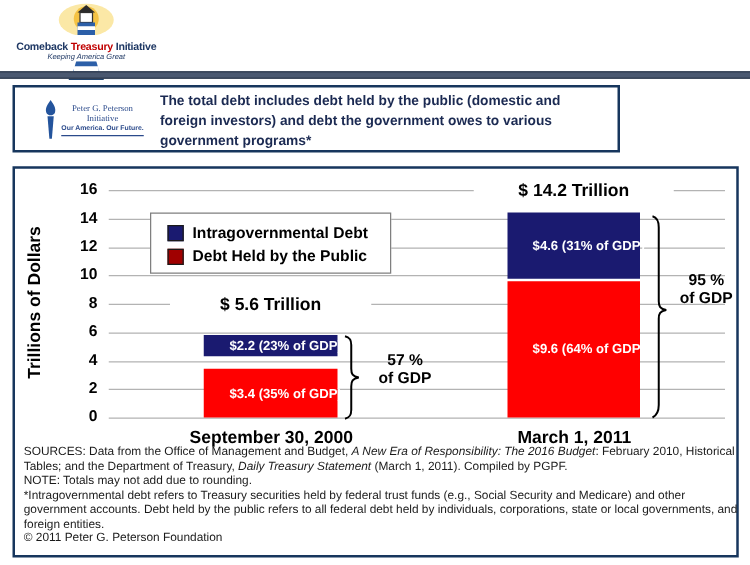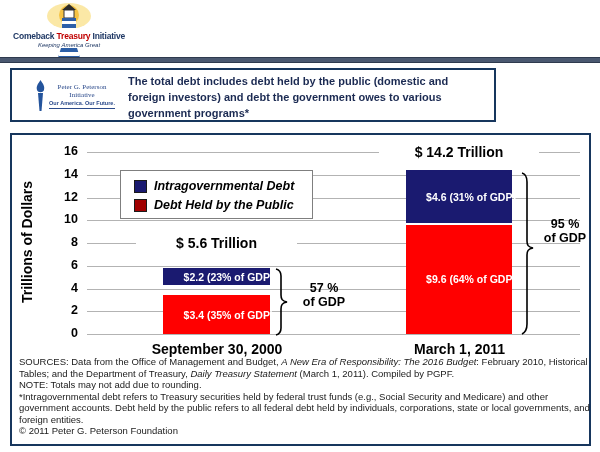--- a/index.html
+++ b/index.html
@@ -31,21 +31,21 @@
              border:2px solid #17365d;box-sizing:border-box;background:#fff;}
   .gridline{position:absolute;left:75px;width:493px;height:1px;background:#b3b3b3;z-index:1;}
   .ytick{position:absolute;left:34px;width:32px;text-align:right;font-weight:bold;
          font-size:12.5px;z-index:2;}
   .ylab{position:absolute;left:-64px;top:98px;width:160px;height:18px;transform:rotate(-90deg);
         text-align:center;font-weight:bold;font-size:14px;}
   .legend{position:absolute;left:108px;top:35px;width:193px;height:49px;background:#fff;
           border:1px solid #7f7f7f;z-index:3;box-sizing:border-box;padding:8px 0 0 13px;}
   .legend-row{display:flex;align-items:center;margin-bottom:5px;}
   .swatch{width:11px;height:11px;border:1px solid #1a1a1a;margin-right:7px;flex:none;}
-  .legend-label{font-size:12.5px;font-weight:bold;font-style:italic;}
+  .legend-label{font-size:12.5px;font-weight:bold;}
   .bar-seg{position:absolute;display:flex;align-items:center;justify-content:center;z-index:2;}
   .bar-seg span{color:#fff;font-weight:bold;font-size:10.5px;white-space:nowrap;padding-left:24px;}
   .total-label{position:absolute;font-weight:bold;font-size:14px;text-align:center;
                background:#fff;z-index:3;}
   .brace{position:absolute;z-index:3;}
   .gdp-ann{position:absolute;text-align:center;font-weight:bold;font-size:12.5px;
            line-height:13.5px;z-index:3;}
   .x-label{position:absolute;top:206px;font-weight:bold;font-size:14px;text-align:center;}
   .chart-footer{position:absolute;left:7px;top:221px;width:571px;font-size:9.5px;
                 line-height:11.5px;color:#1a1a1a;}

